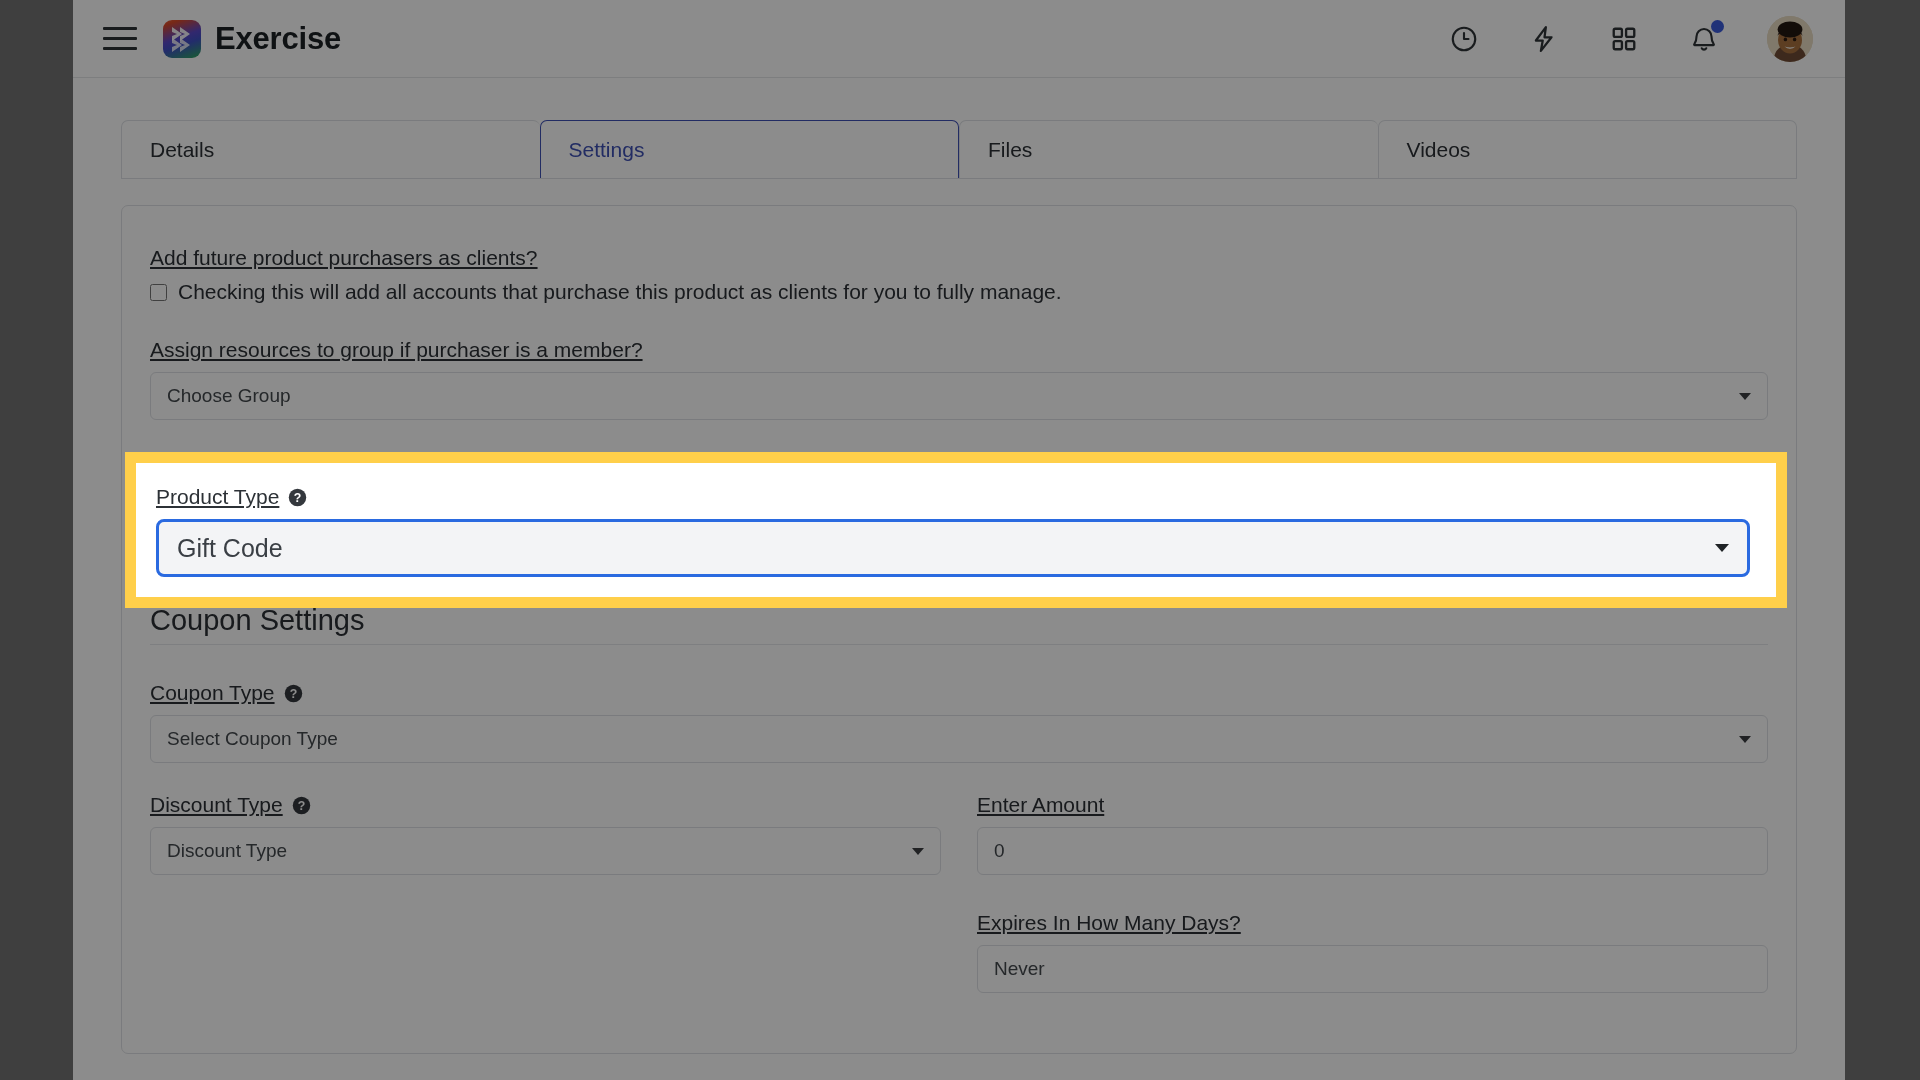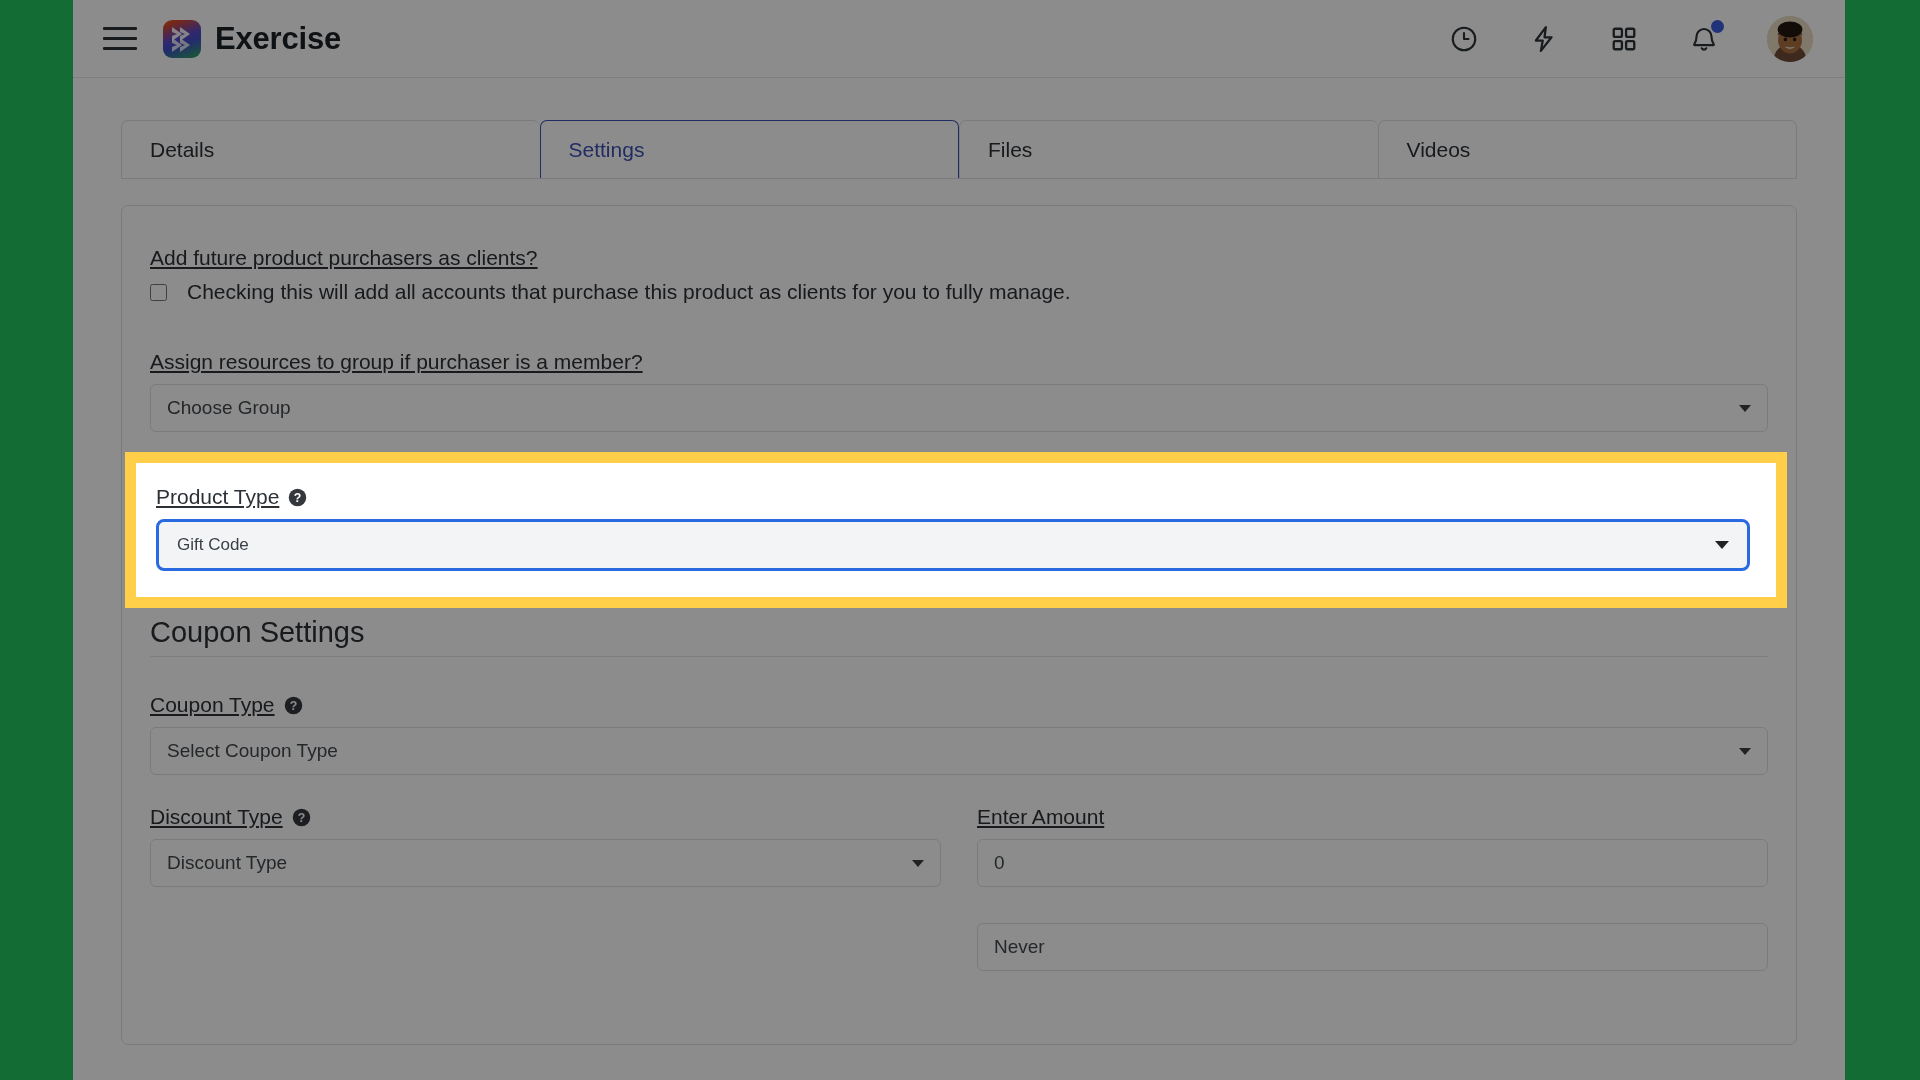--- a/index.html
+++ b/index.html
@@ -10,21 +10,21 @@
     overflow: hidden;
     background: #000000;
     font-family: "Liberation Sans", sans-serif;
   }
 
   
   #screen {
     position: relative;
     width: 1920px;
     height: 1080px;
-    background: #22c55e;
+    background: #737373;
   }
 
   
   #app {
     position: absolute;
     left: 73px;
     top: 0px;
     width: 1772px;
     height: 1080px;
     background: #ffffff;
@@ -190,22 +190,22 @@
     width: 19px; height: 19px;
     flex: 0 0 auto;
     display: inline-block;
     cursor: pointer;
   }
   .help-icon svg { display:block; width:19px; height:19px; }
 
   .checkbox-row {
     display: flex;
     align-items: center;
-    gap: 20px;
-    margin-bottom: 46px;
+    gap: 11px;
+    margin-bottom: 34px;
   }
   .checkbox-row input[type=checkbox] {
     width: 17px; height: 17px;
     margin: 0;
     accent-color: #3f51b5;
     cursor: pointer;
   }
   .checkbox-text {
     font-size: 21px;
     color: #2c3136;
@@ -262,28 +262,28 @@
     height: 156px;
     background: #ffffff;
     border: 11px solid #ffcf4a;
     z-index: 60;
     padding: 22px 26px 0 20px;
     overflow: hidden;
   }
   #spotlight .field-label { margin-bottom: 10px; }
   .focused-select {
     width: 100%;
-    height: 52px;
+    height: 58px;
     border: 3px solid #2a6ae0;
     border-radius: 8px;
     background: #f3f4f6;
     display: flex;
     align-items: center;
     padding: 0 18px;
-    font-size: 17px;
+    font-size: 25px;
     color: #3a3f45;
     cursor: pointer;
   }
   .focused-select .caret {
     margin-left: auto;
     width: 0; height: 0;
     border-left: 7px solid transparent;
     border-right: 7px solid transparent;
     border-top: 8px solid #1f2326;
   }
@@ -438,20 +438,21 @@
 
           <div class="col">
             <div class="field-block">
               <div class="field-label">Enter Amount</div>
               <div class="control input-like">
                 <span>0</span>
               </div>
             </div>
 
             <div class="field-block" style="margin-top:36px;">
+              <div class="field-label">Expires In How Many Days?</div>
               <div class="control input-like">
                 <span>Never</span>
               </div>
             </div>
           </div>
         </div>
 
       </div>
     </div>
   </div>

